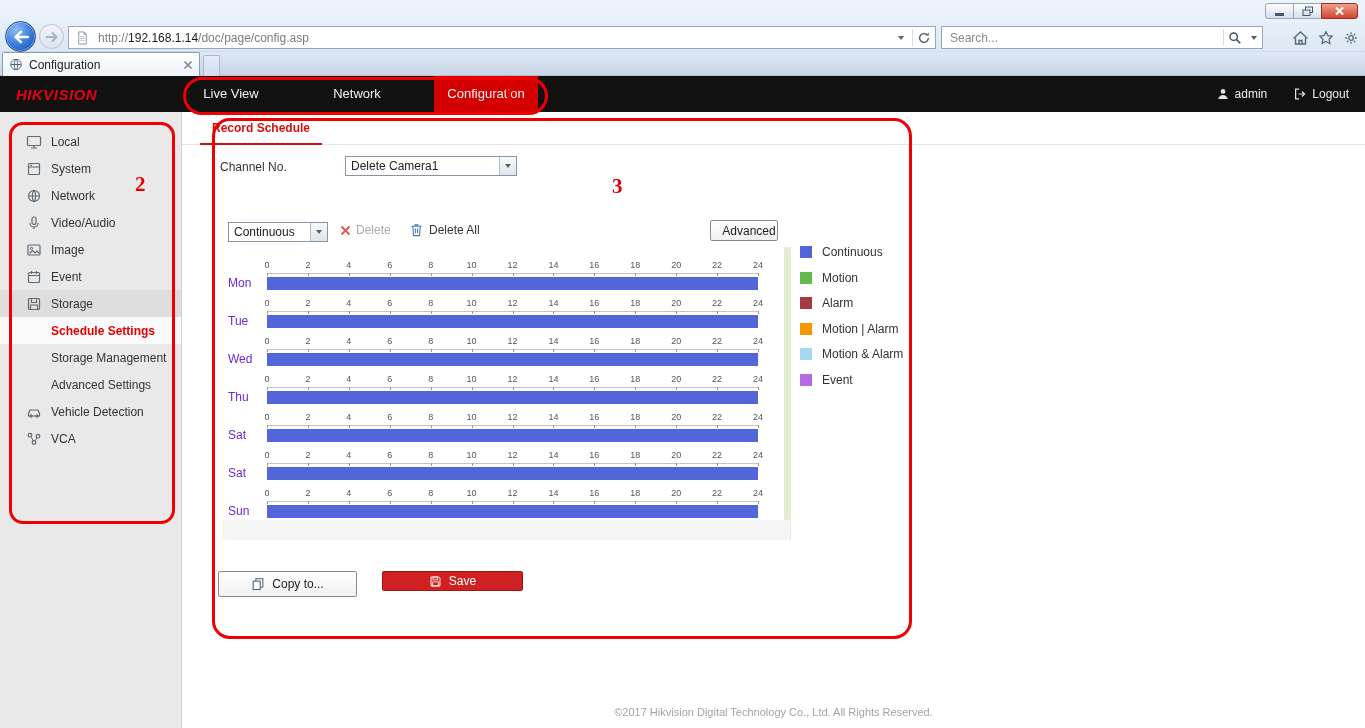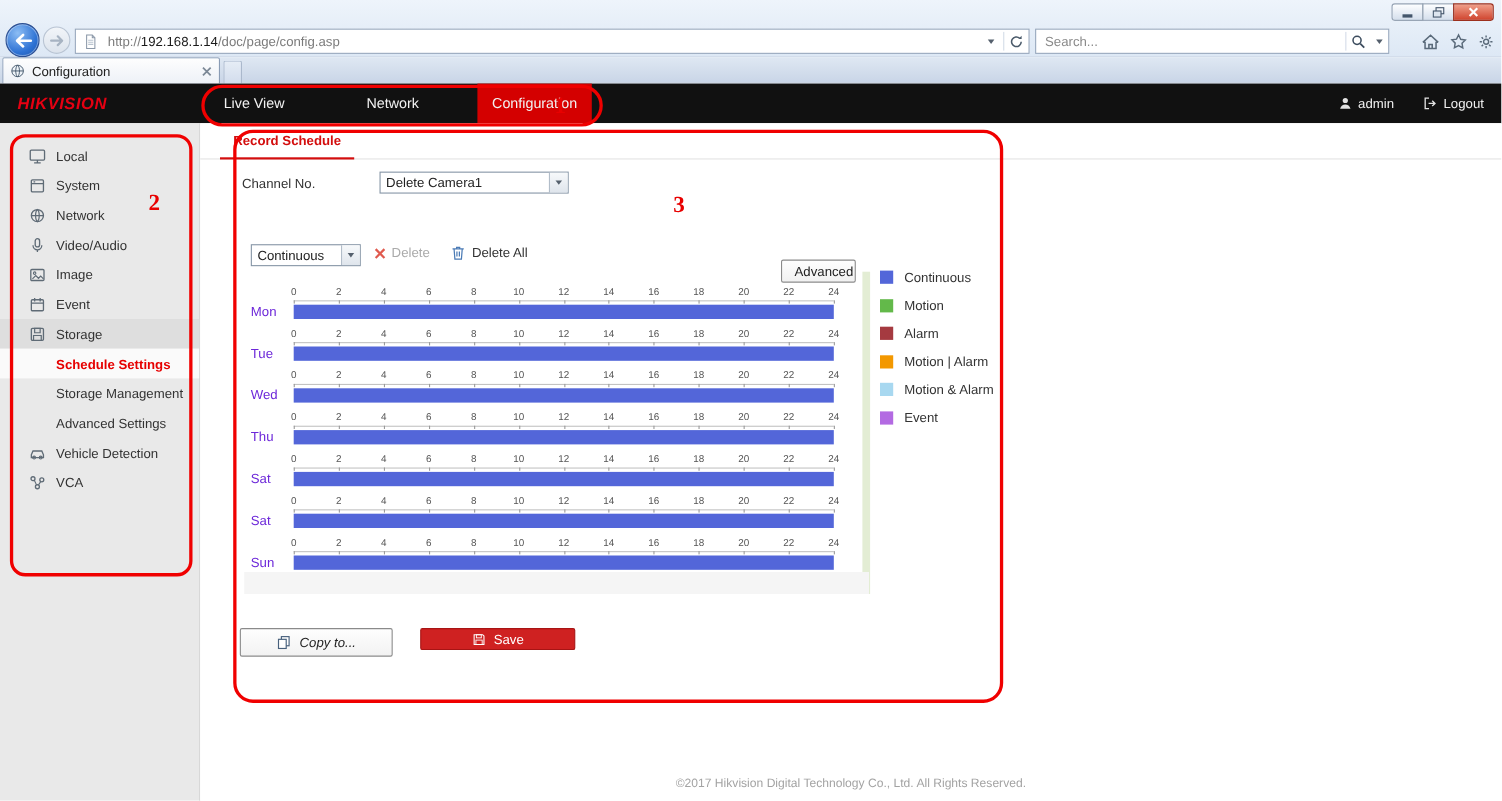--- a/index.html
+++ b/index.html
@@ -103,21 +103,21 @@
     background:#f1f2ec; display:flex; align-items:center; }
   .checkbox { width:13px; height:13px; background:#fff; border:1px solid #7e8892;
     margin-left:9px; display:flex; align-items:center; justify-content:center; }
   .enable-label { font-size:12px; font-weight:bold; color:#222; margin-left:8px; }
 
   .tool-btn { position:absolute; top:111px; display:flex; align-items:center; font-size:12px; }
   .delete-btn { left:158px; color:#aaaaaa; }
   .delete-btn .glyph { margin-right:5px; }
   .delete-all-btn { left:228px; color:#333; }
   .delete-all-btn .glyph { margin-right:6px; }
-  .advanced-btn { position:absolute; left:528px; top:124px; width:68px; height:21px;
+  .advanced-btn { position:absolute; left:528px; top:108px; width:68px; height:21px;
     background:linear-gradient(#fefefe,#f1f1f1); border:1px solid #8a8a8a; border-radius:2px;
     font-size:12px; color:#222; display:flex; align-items:center; justify-content:center;padding-left:10px; }
 
   
   .schedule { position:absolute; left:40px; top:146px; width:576px; }
   .day-row { position:relative; height:38px; }
   .day-label { position:absolute; left:6px; top:18px; font-size:12px; color:#6d28d9; }
   .scale { position:absolute; left:45px; top:2px; width:491px; height:14px; border-bottom:1px solid #c3c3c3; }
   .tick-num { position:absolute; bottom:3px; transform:translateX(-50%); font-size:9px; color:#555; }
   .tick-mark { position:absolute; bottom:-3px; width:1px; height:3px; background:#9a9a9a; }
@@ -126,21 +126,21 @@
   .schedule-strip { position:absolute; left:602px; top:135px; width:7px; height:293px; background:#e3edd4; }
   .schedule-band { position:absolute; left:40px; top:408px; width:568px; height:20px; background:#f5f5f5; }
 
   .legend { position:absolute; left:618px; top:134px; }
   .legend-item { display:flex; align-items:center; height:12px; margin-bottom:13.5px; }
   .swatch { width:12px; height:12px; flex:0 0 auto; }
   .legend-label { font-size:12px; color:#333; margin-left:10px; white-space:nowrap; }
 
   .copy-btn { position:absolute; left:36px; top:459px; width:139px; height:26px;
     background:linear-gradient(#fefefe,#f2f2f2); border:1px solid #8a8a8a; border-radius:2px;
-    display:flex; align-items:center; justify-content:center; font-size:12px; color:#222;font-style:italic; }
+    display:flex; align-items:center; justify-content:center; font-size:12px; color:#222; }
   .copy-btn .glyph { margin-right:7px; }
   .save-btn { position:absolute; left:200px; top:459px; width:141px; height:20px;
     background:#cf2121; border:1px solid #a81414; border-radius:2px;
     display:flex; align-items:center; justify-content:center; font-size:12px; color:#fff; }
   .save-btn .glyph { margin-right:7px; }
 
   .footer { position:absolute; left:0; right:0; top:594px; text-align:center; font-size:11px; color:#a3a3a3; }
 
   
   .ann-rect { position:absolute; border:3px solid #f00000; z-index:60; pointer-events:none; }

